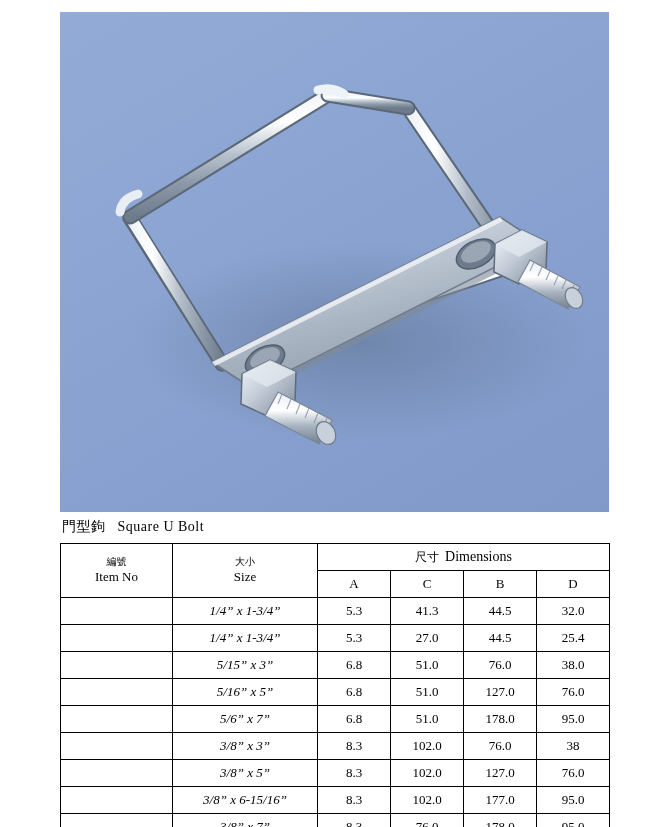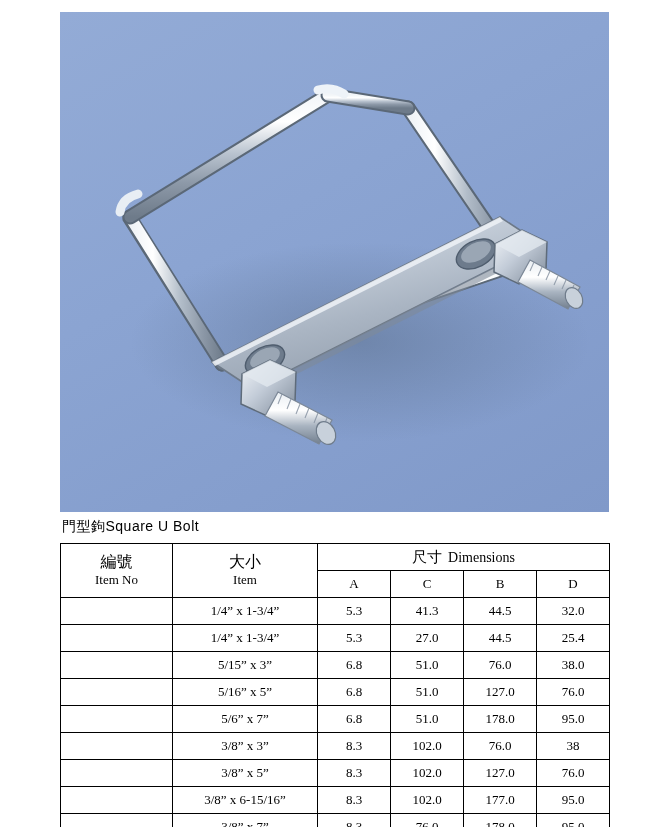--- a/index.html
+++ b/index.html
@@ -39,22 +39,23 @@
     top: 518px;
     font-size: 14px;
     letter-spacing: 0.5px;
     white-space: nowrap;
   }
   .caption .cap-cn {
     font-family: "DejaVu Sans", sans-serif;
     font-size: 14px;
   }
   .caption .cap-en {
-    font-family: Liberation Sans, sans-serif;
+    font-family: Liberation Serif, serif;
     font-size: 14px;
+    margin-left: 12px;
     text-align: right;
   }
 
   
   .spec-table {
     position: absolute;
     left: 60px;
     top: 543px;
     width: 549px;
     border-collapse: collapse;
@@ -72,36 +73,36 @@
   .hdr-itemno { width: 112px; }
   .hdr-size   { width: 145px; }
   .hdr-dim    { width: 73px; }
 
   .two-line {
     line-height: 1.25;
     padding: 2px 0;
   }
   .cn {
     font-family: "DejaVu Sans", sans-serif;
-    font-size: 16px;
+    font-size: 10px;
     display: block;
   }
   .en {
     font-family: "Liberation Serif", serif;
     font-size: 13px;
     display: block;
   }
   .dims-head {
     font-size: 14px;
   }
-  .dims-head .cn { display: inline; font-size: 15px; }
+  .dims-head .cn { display: inline; font-size: 12px; }
   .dims-head .en { display: inline; font-size: 14px; margin-left: 6px; }
 
   .col-letter { font-size: 13px; }
-  .cell-size { font-size: 13px; }
+  .cell-size { font-size: 13px; font-style: italic; }
   .cell-num { font-size: 13px; }
   .cell-empty { }
 </style>
 </head>
 <body>
 
 <div class="photo-area">
   <svg class="photo-svg" width="549" height="500" viewBox="0 0 549 500">
     <defs>
       <linearGradient id="steelBar" x1="0" y1="0" x2="0" y2="1">
@@ -228,21 +229,21 @@
     <col class="hdr-dim">
   </colgroup>
   <thead>
     <tr>
       <th rowspan="2" class="two-line">
         <span class="cn">編號</span>
         <span class="en">Item No</span>
       </th>
       <th rowspan="2" class="two-line">
         <span class="cn">大小</span>
-        <span class="en">Item</span>
+        <span class="en">Size</span>
       </th>
       <th colspan="4" class="dims-head">
         <span class="cn">尺寸</span><span class="en">Dimensions</span>
       </th>
     </tr>
     <tr>
       <th class="col-letter">A</th>
       <th class="col-letter">C</th>
       <th class="col-letter">B</th>
       <th class="col-letter">D</th>

